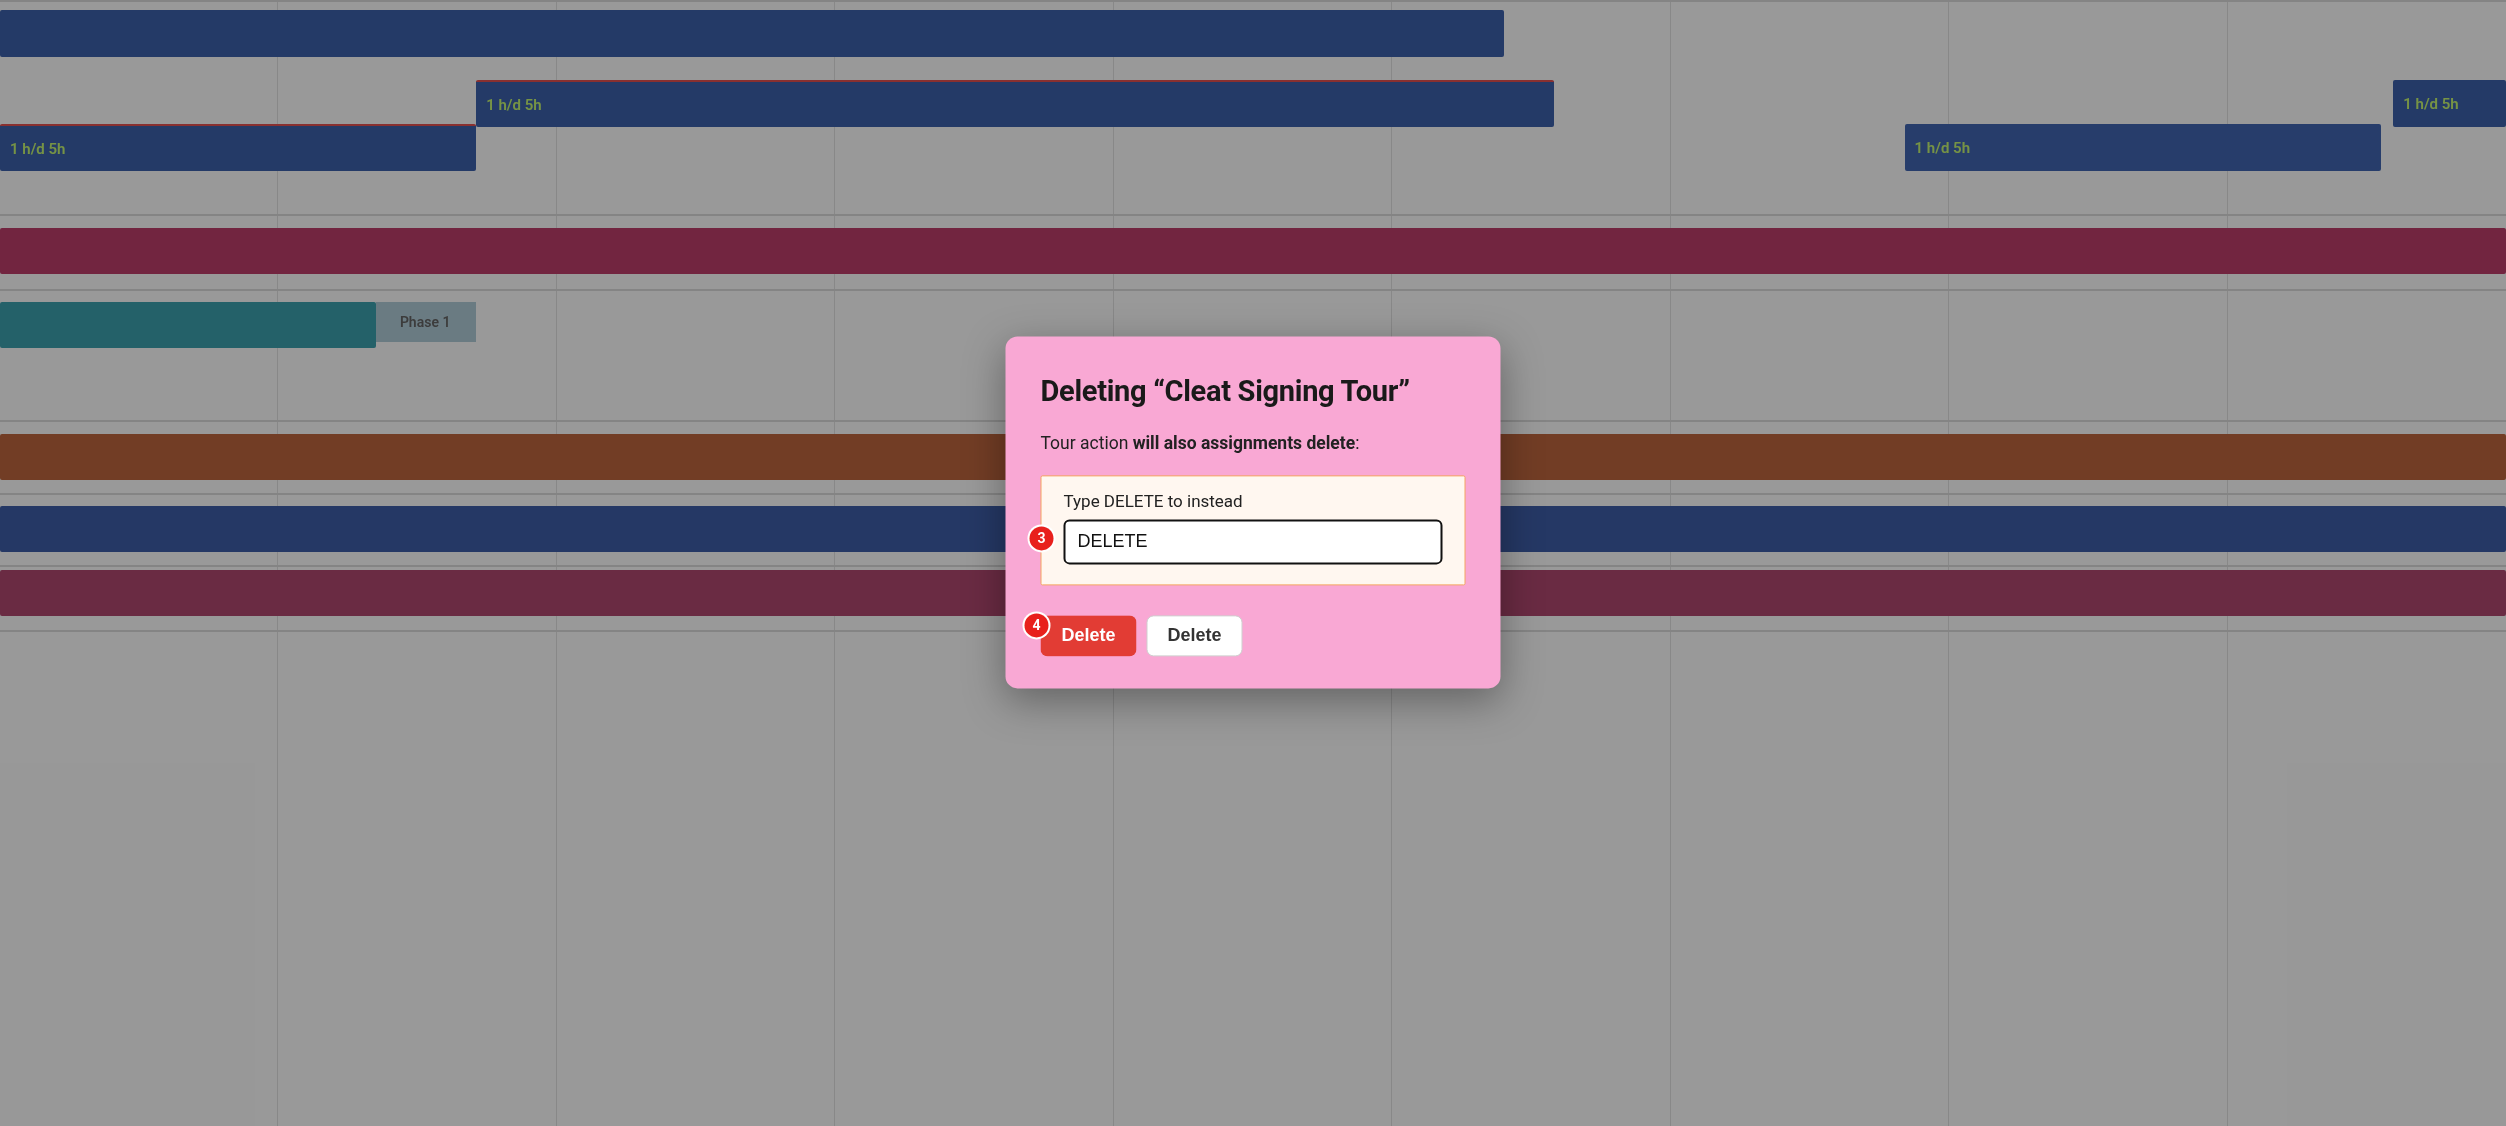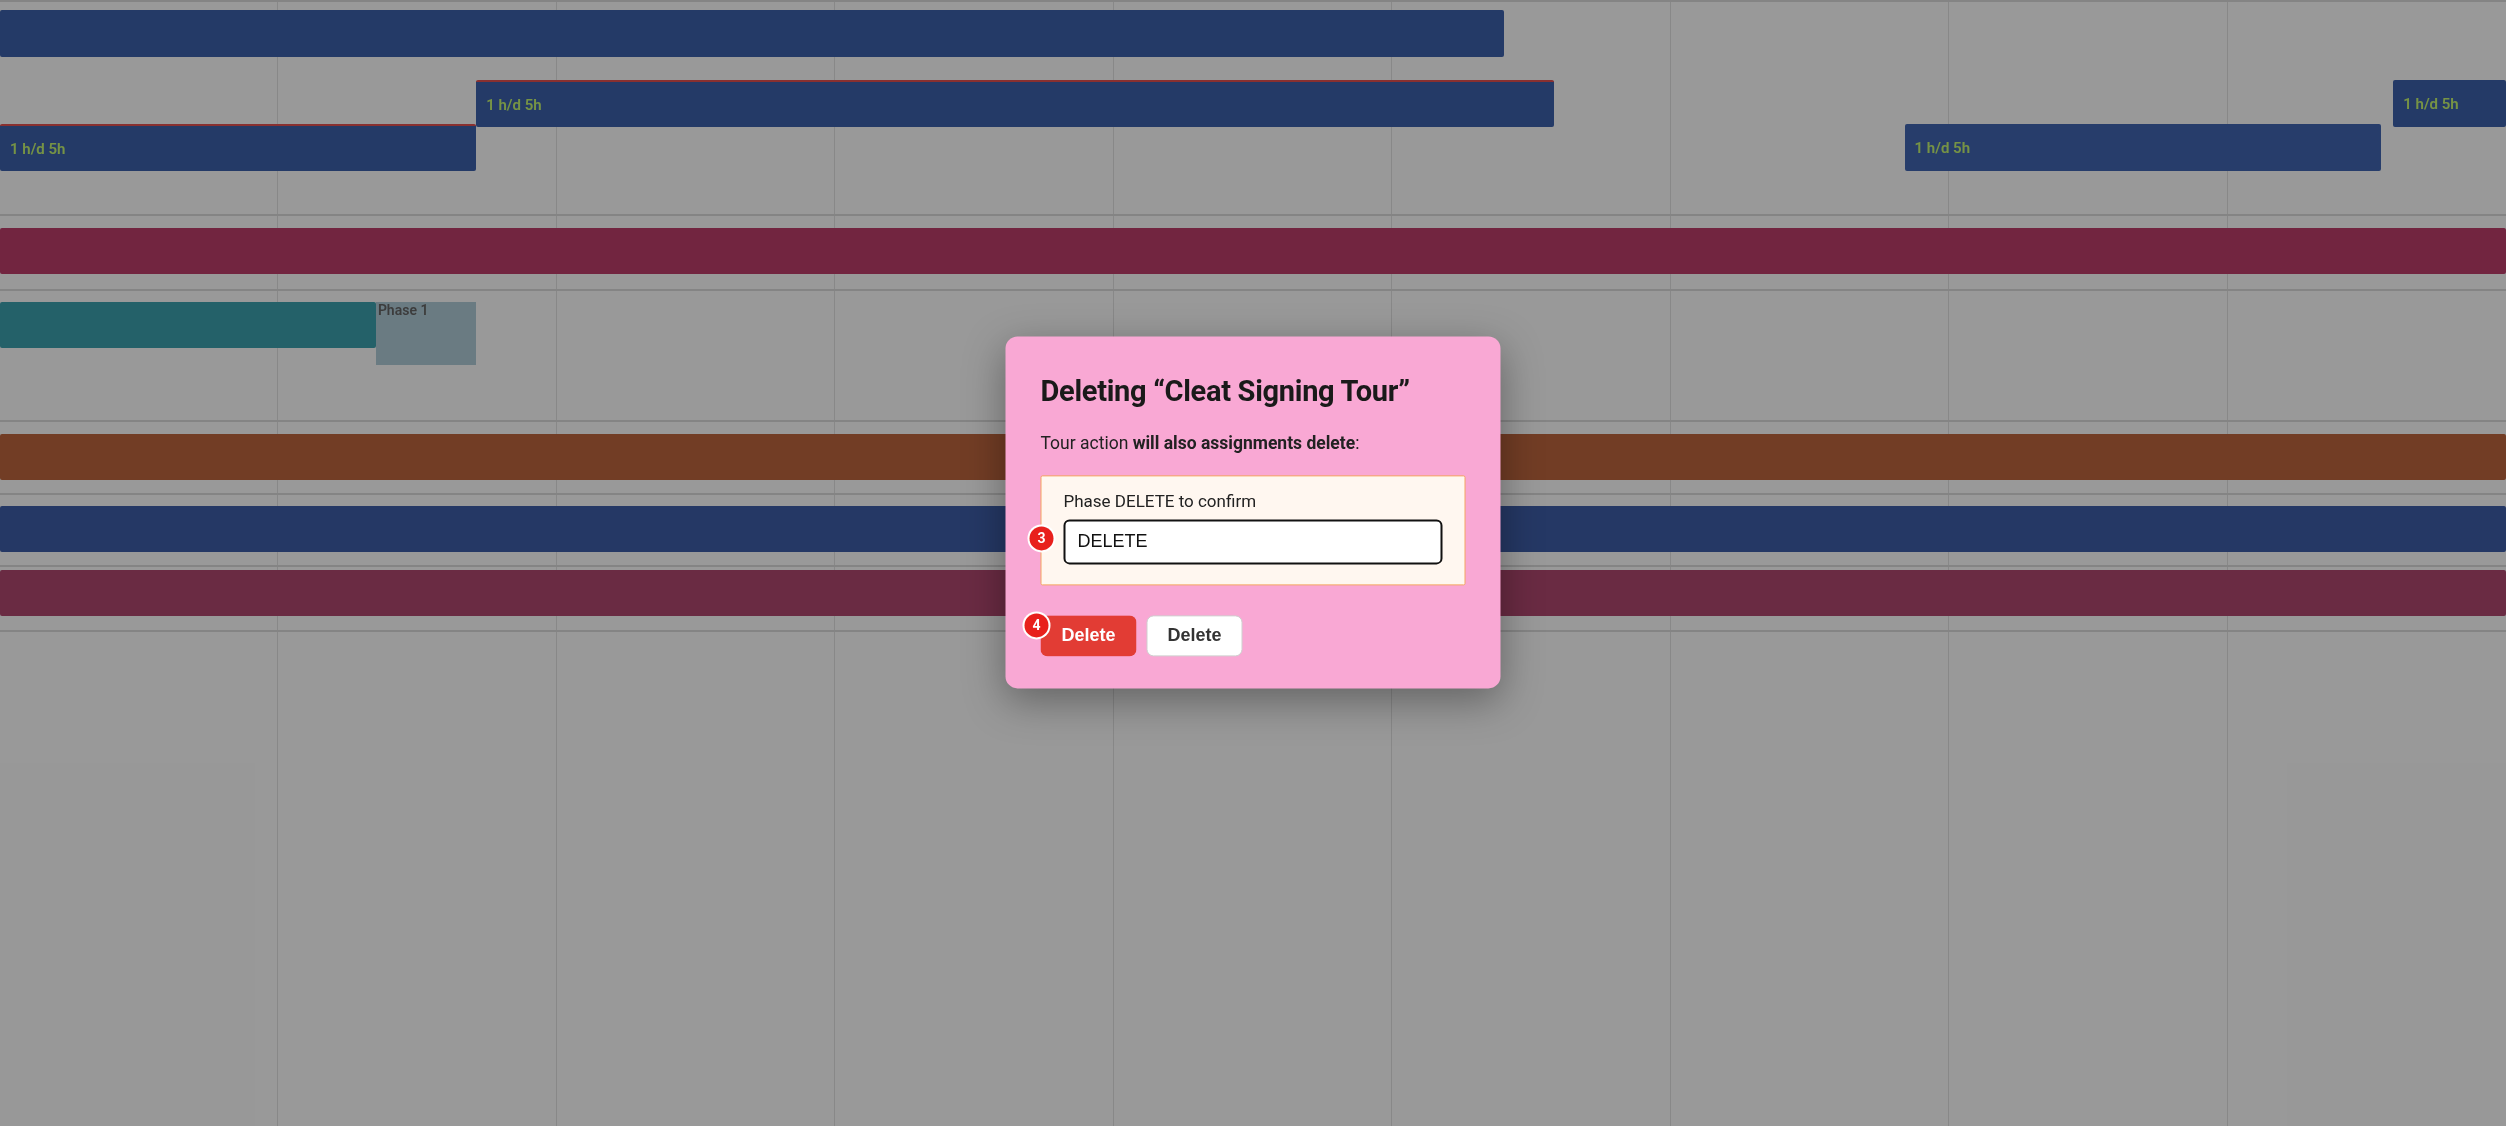--- a/index.html
+++ b/index.html
@@ -36,23 +36,23 @@
   .pink   { background:#b72a5b; }
   .teal   { background:#2997a7; }
   .orange { background:#b6572a; }
   .blue3  { background:#2b4e9e; }
   .pink2  { background:#a83662; }
   .redline { border-top:2px solid #e03e3e; }
 
   .phase-lbl {
     position:absolute;
     background:#a8c6d4;
-    height:63px;
-    display:flex; align-items:flex-start;
-    padding-left:2px; font-size:14px; color:#555; font-weight:600;
+    height:40px;
+    display:flex; align-items:center;
+    padding-left:24px; font-size:14px; color:#555; font-weight:600;
   }
 
   
   .dim { position:absolute; inset:0; background:rgba(30,30,30,.45); }
 
   
   .modal {
     position:absolute;
     left:50%; top:45.5%; transform:translate(-50%,-50%);
     width:495px;
@@ -175,21 +175,21 @@
   <h1>Deleting “Cleat Signing Tour”</h1>
 
 
   <p>
     <span>Tour action </span><strong>will also assignments delete</strong><span>:</span>
   </p>
 
 
   <div class="confirm-box">
     <div class="step-badge s3">3</div>
-    <label>Phase DELETE to confirm</label>
+    <label>Type DELETE to instead</label>
     <input type="text" value="DELETE" style="">
   </div>
 
   <div class="actions">
     <div class="step-badge s4">4</div>
     <button class="btn delete">Delete</button>
     <button class="btn cancel">Delete</button>
   </div>
 </div>
 

